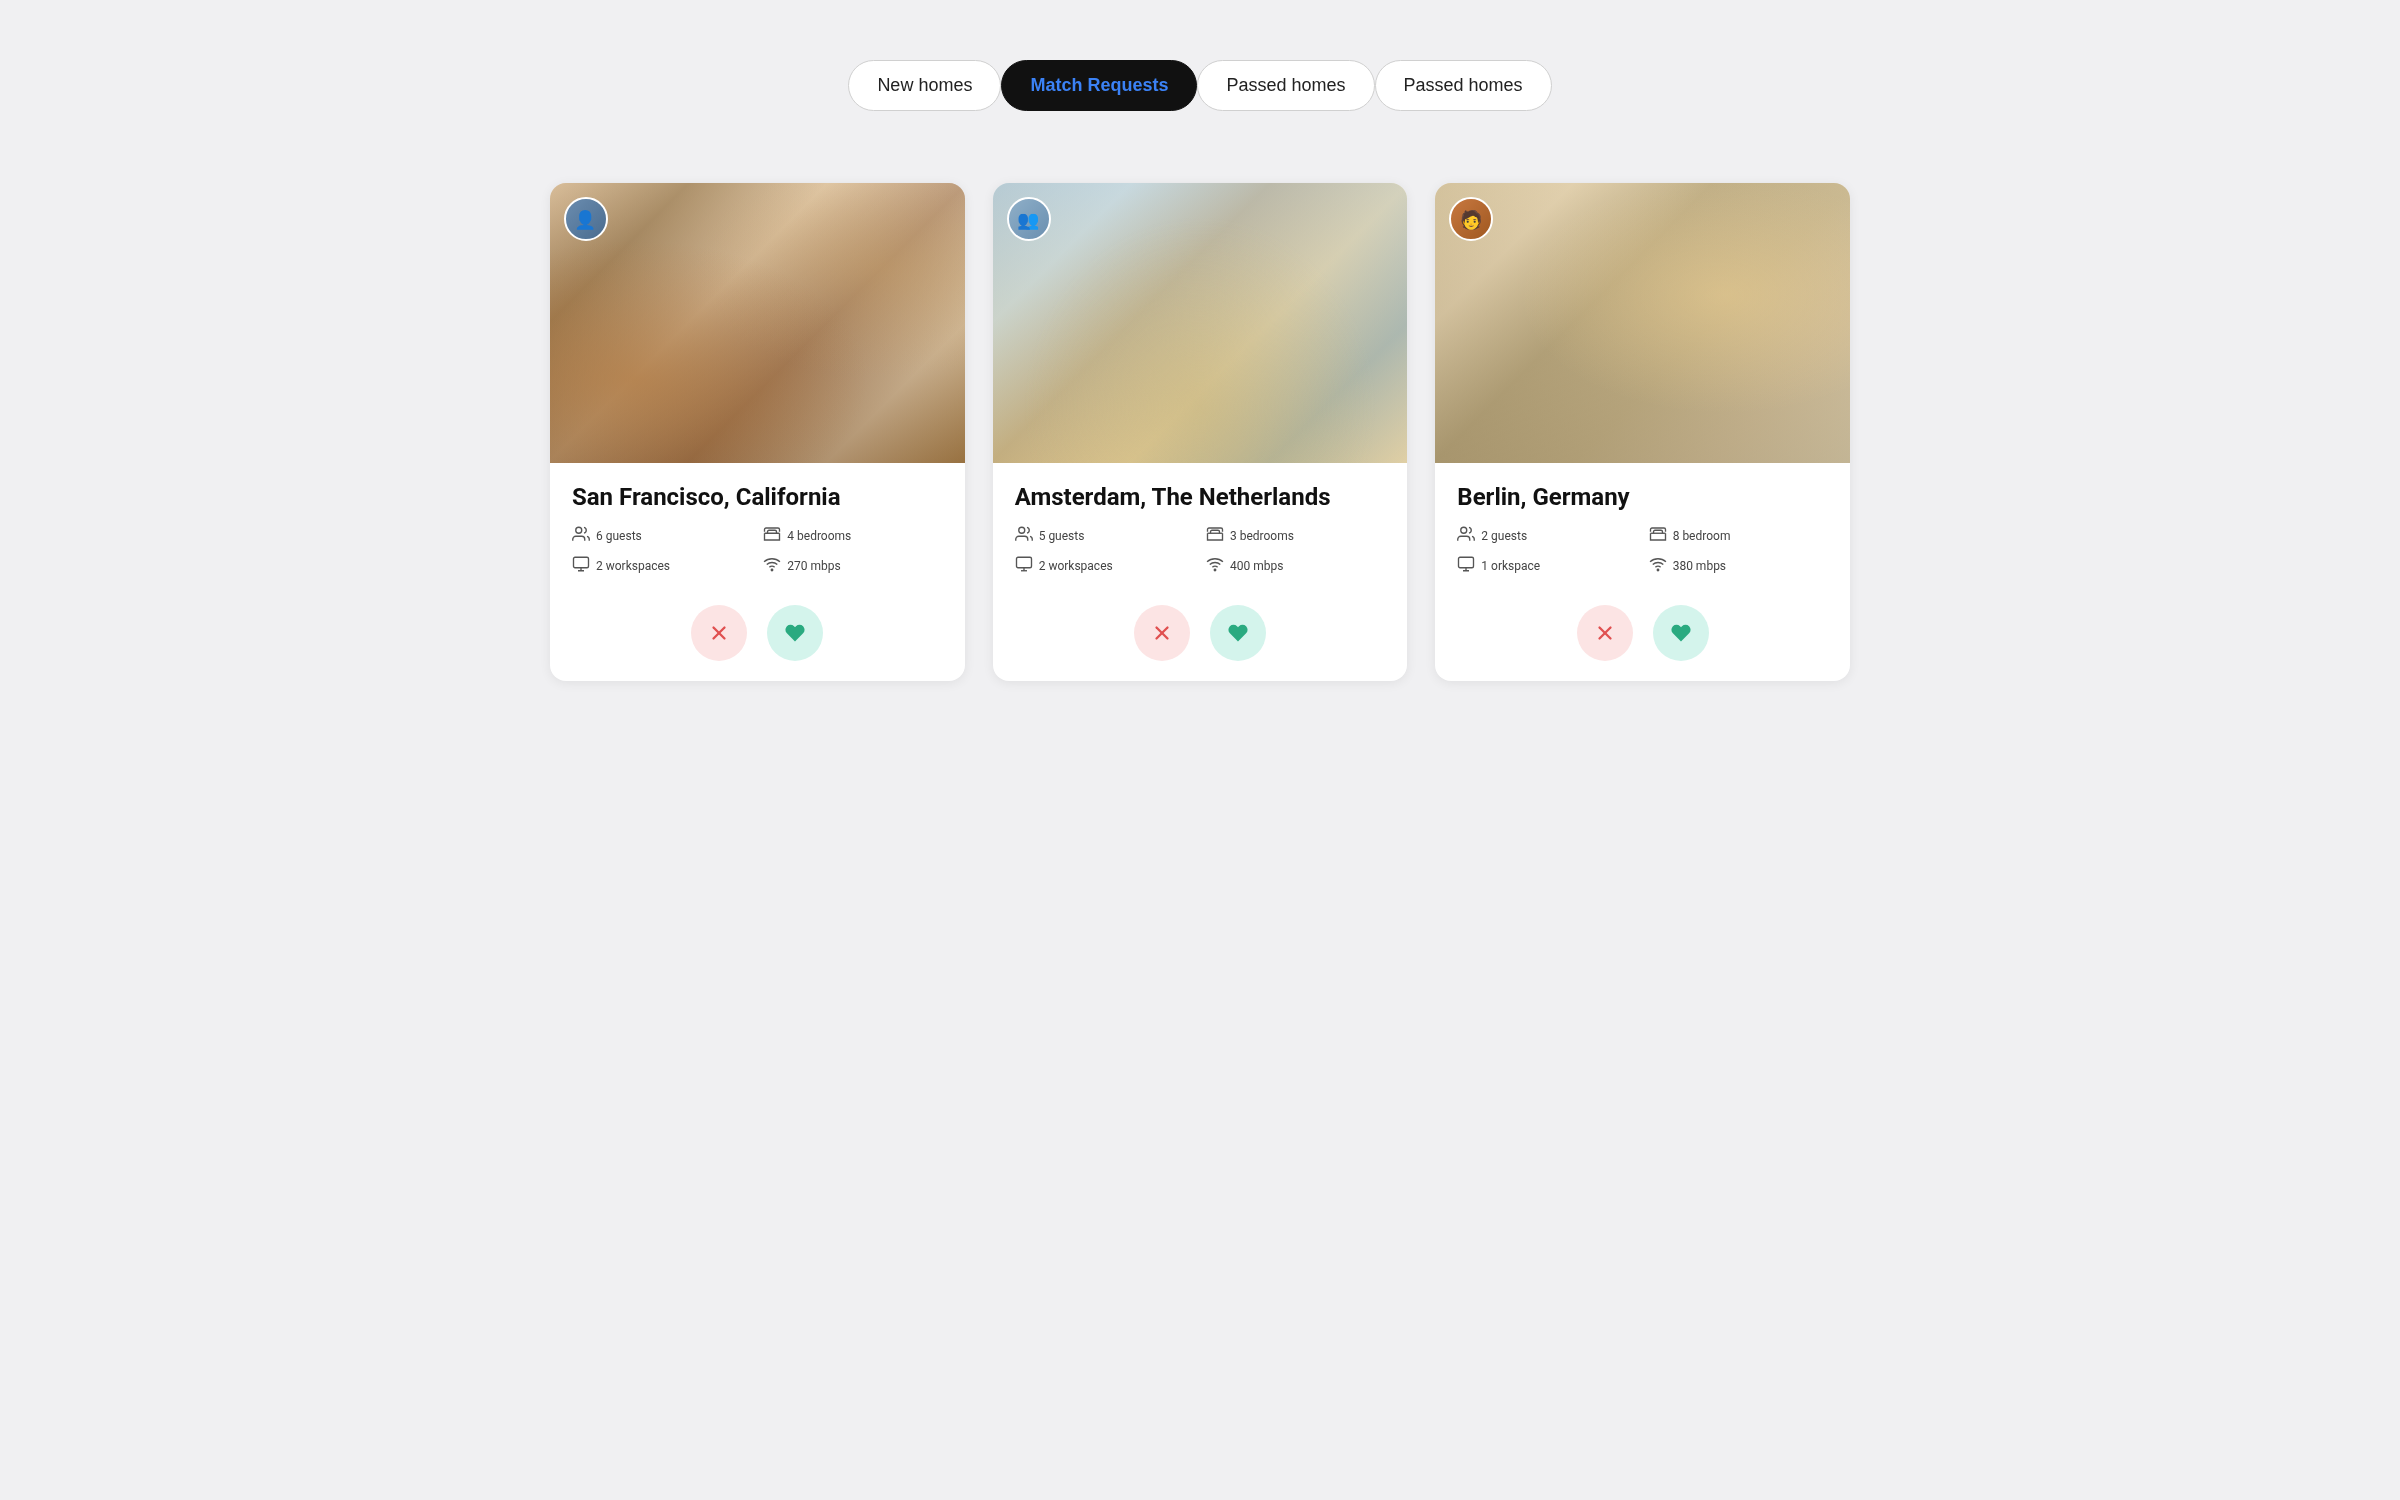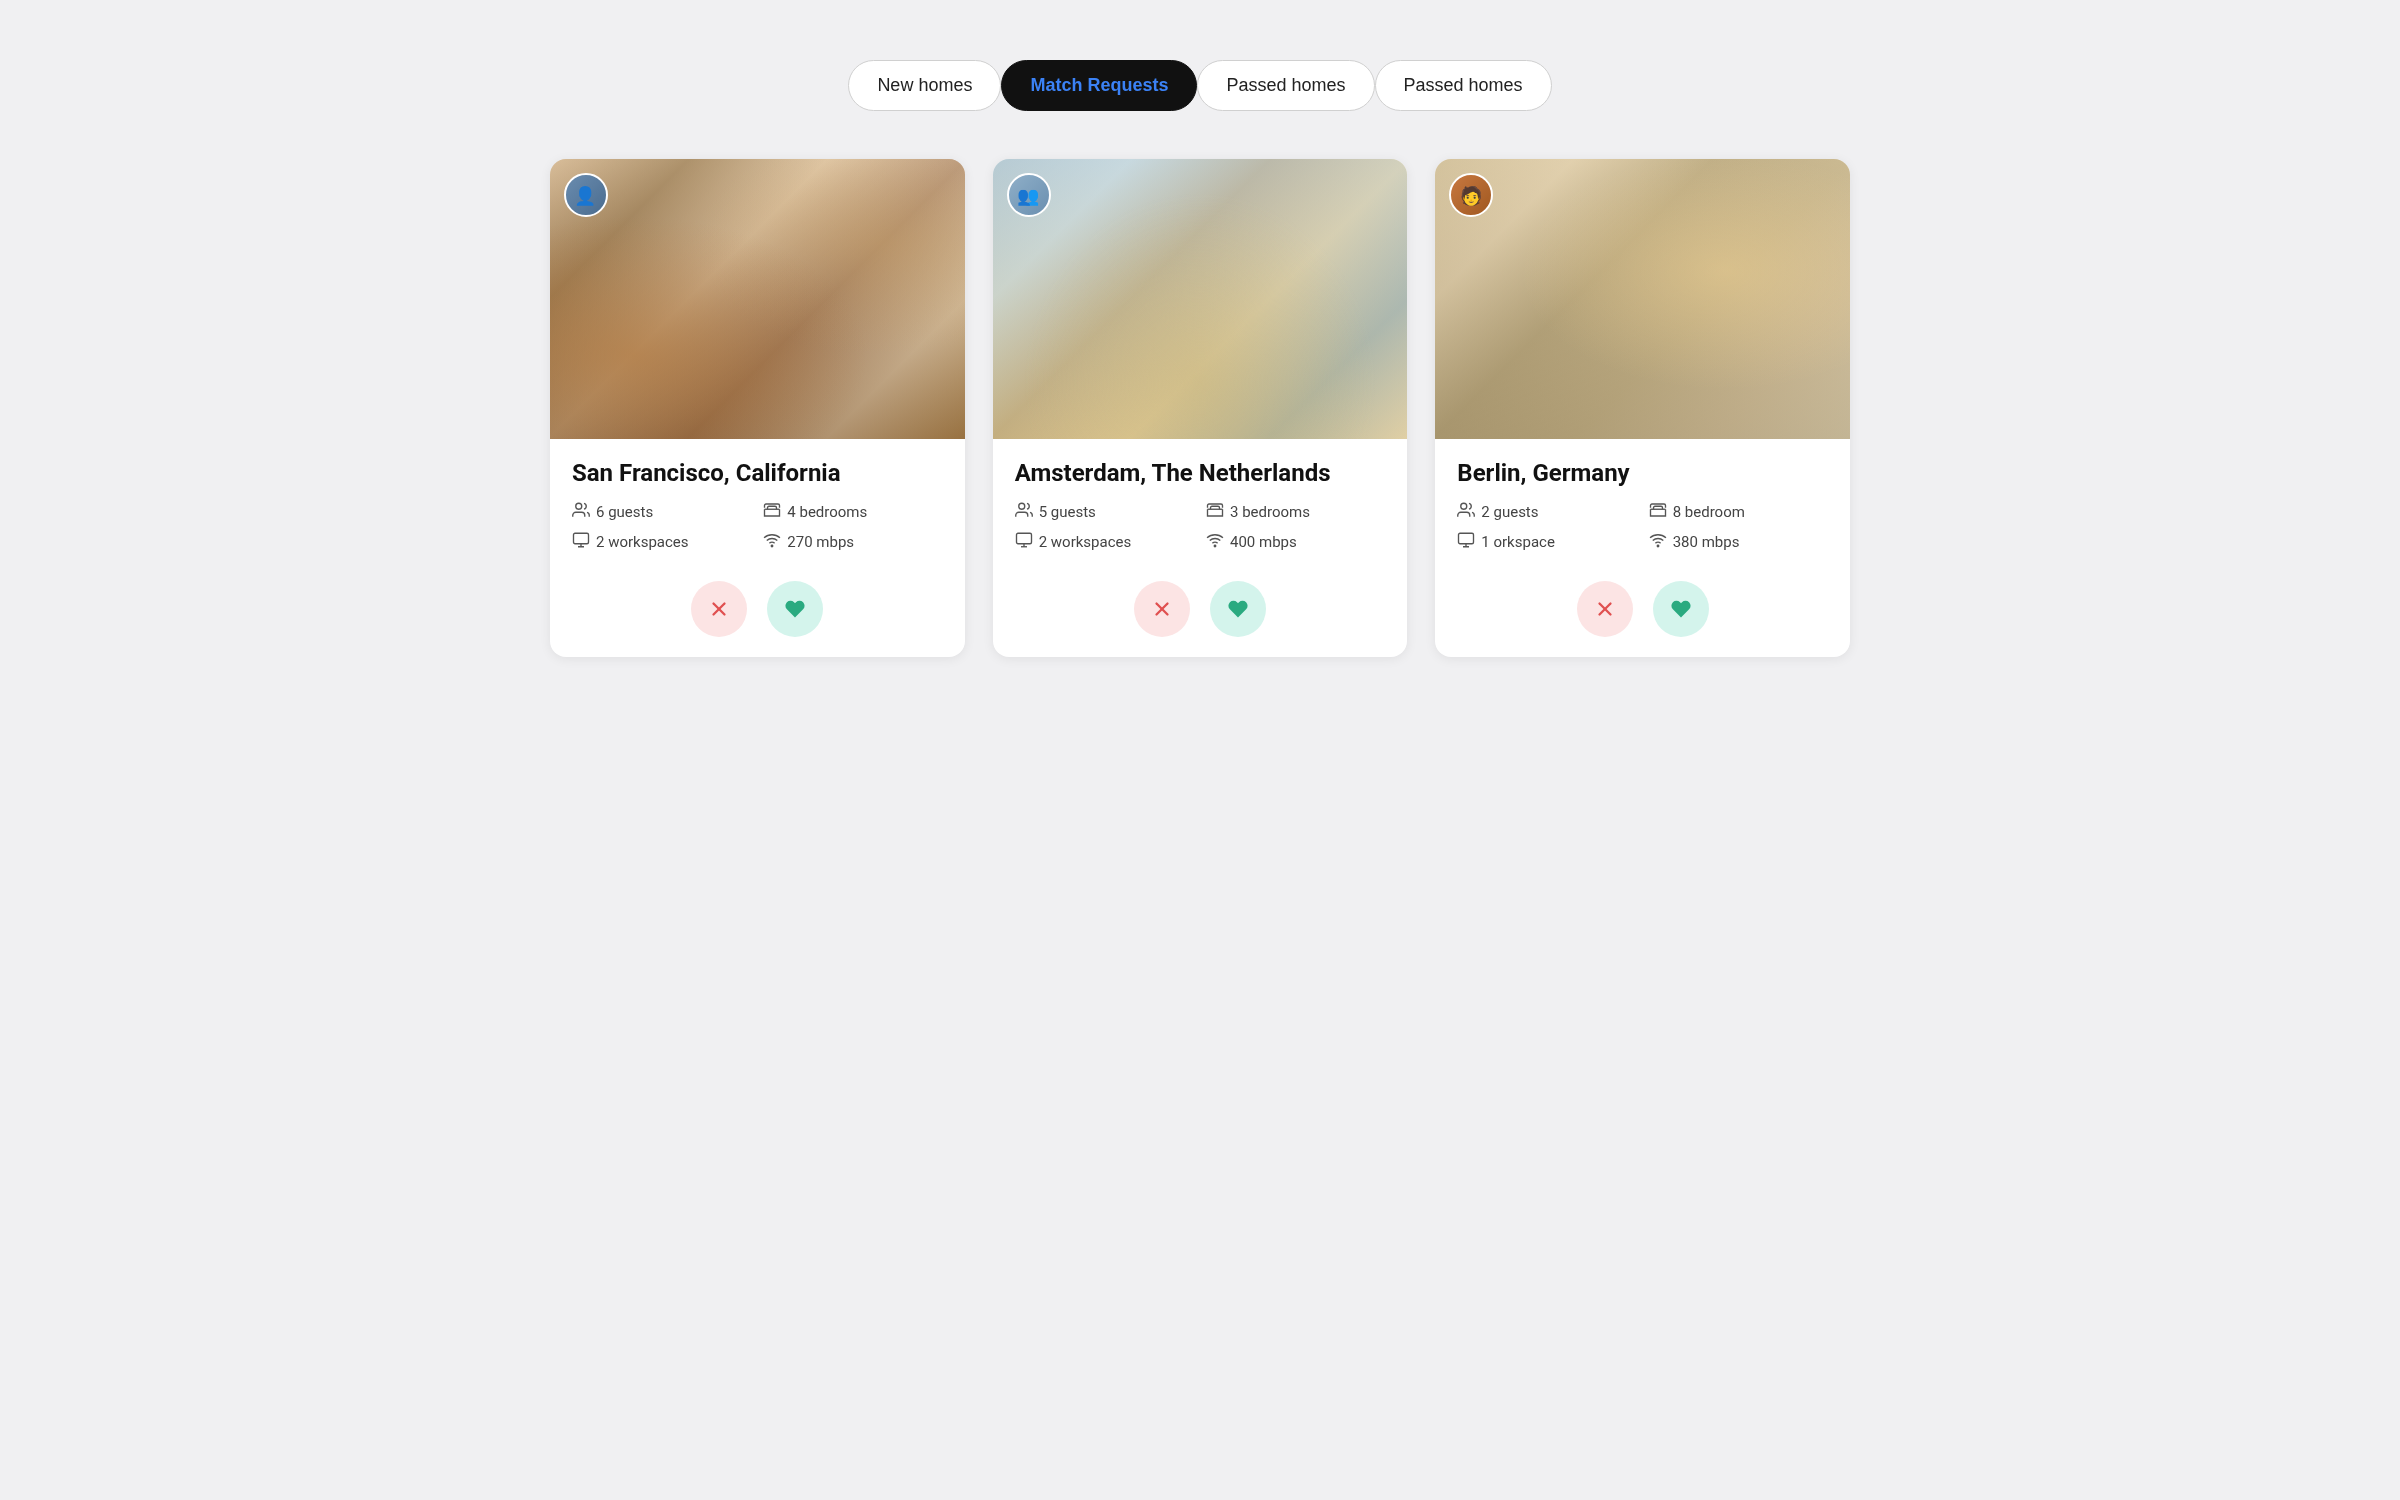--- a/index.html
+++ b/index.html
@@ -9,21 +9,21 @@
       font-family: -apple-system, BlinkMacSystemFont, 'Segoe UI', Roboto, sans-serif;
       min-height: 100vh;
       display: flex;
       flex-direction: column;
       align-items: center;
       padding: 60px 40px;
     }
 
     .tabs {
       display: flex;
-      margin-bottom: 48px;
+      margin-bottom: 72px;
     }
 
     .tab {
       padding: 14px 28px;
       border-radius: 999px;
       font-size: 18px;
       font-weight: 500;
       cursor: pointer;
       border: 1.5px solid #d0d0d0;
       background: #fff;
@@ -143,21 +143,21 @@
       display: grid;
       grid-template-columns: 1fr 1fr;
       gap: 8px 12px;
       margin-bottom: 20px;
     }
 
     .detail-item {
       display: flex;
       align-items: center;
       gap: 6px;
-      font-size: 15px;
+      font-size: 12px;
       color: #444;
     }
 
     .detail-icon {
       font-size: 16px;
       color: #555;
     }
 
     .card-actions {
       display: flex;

